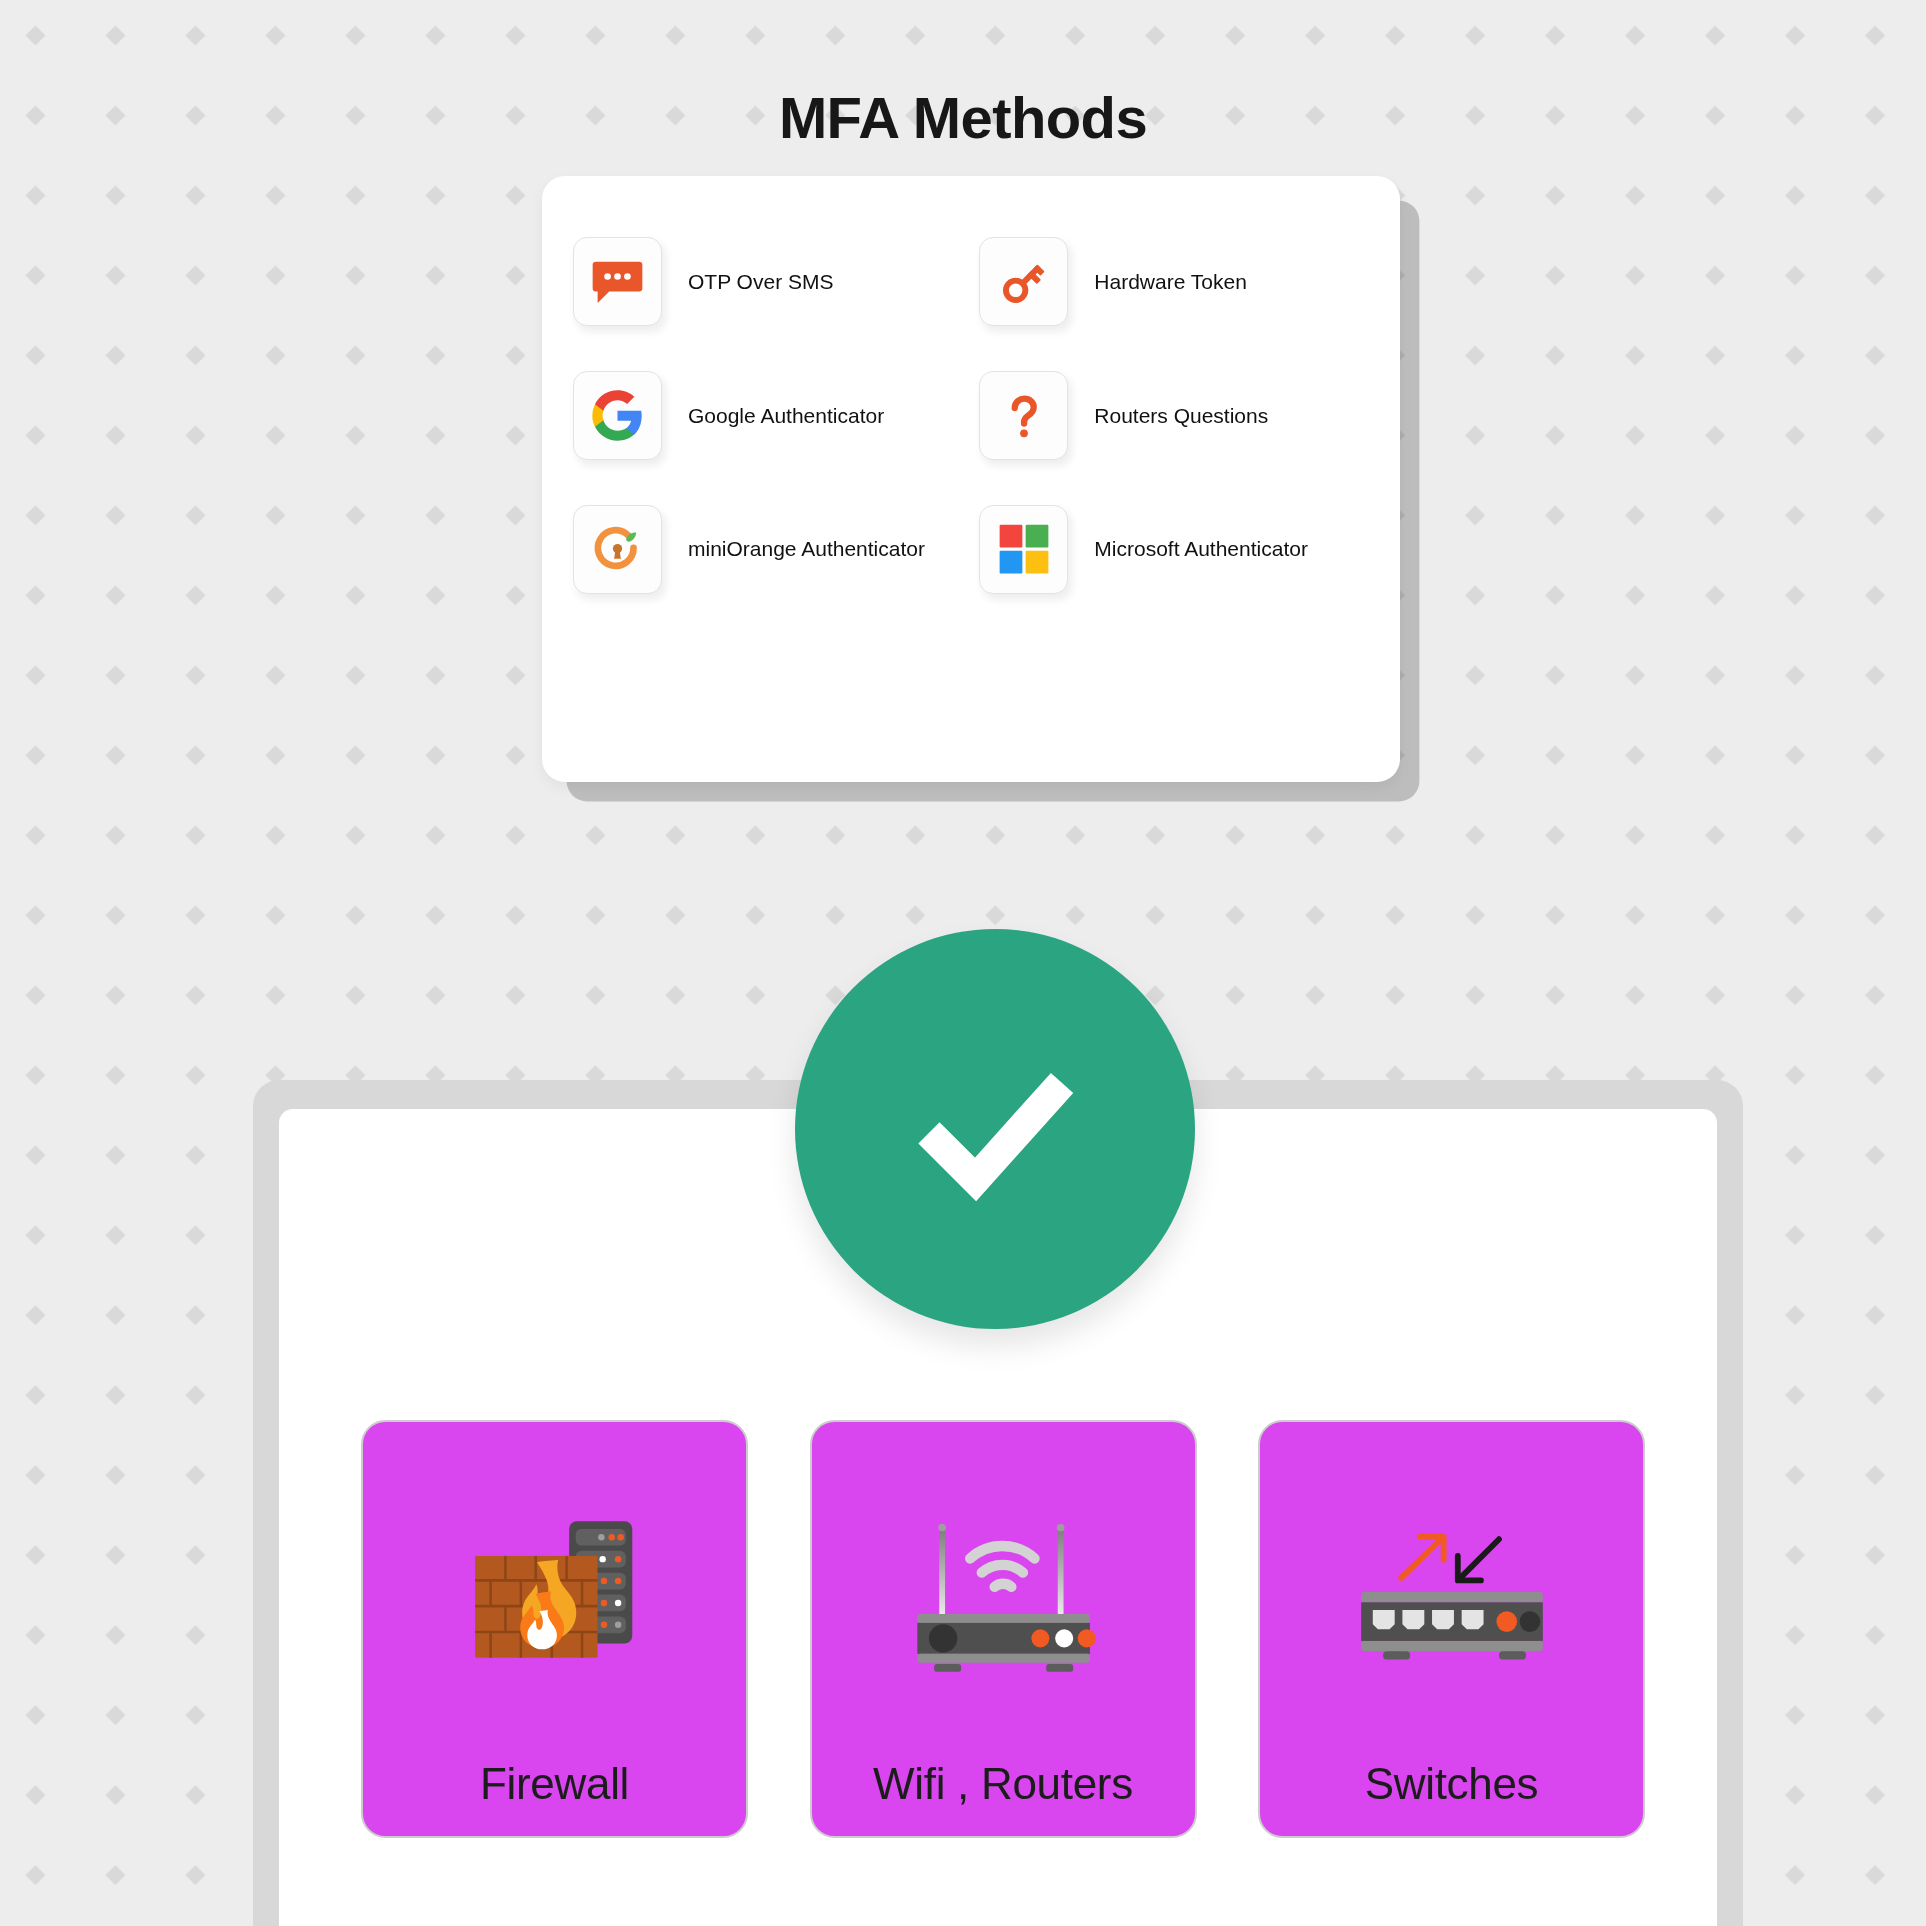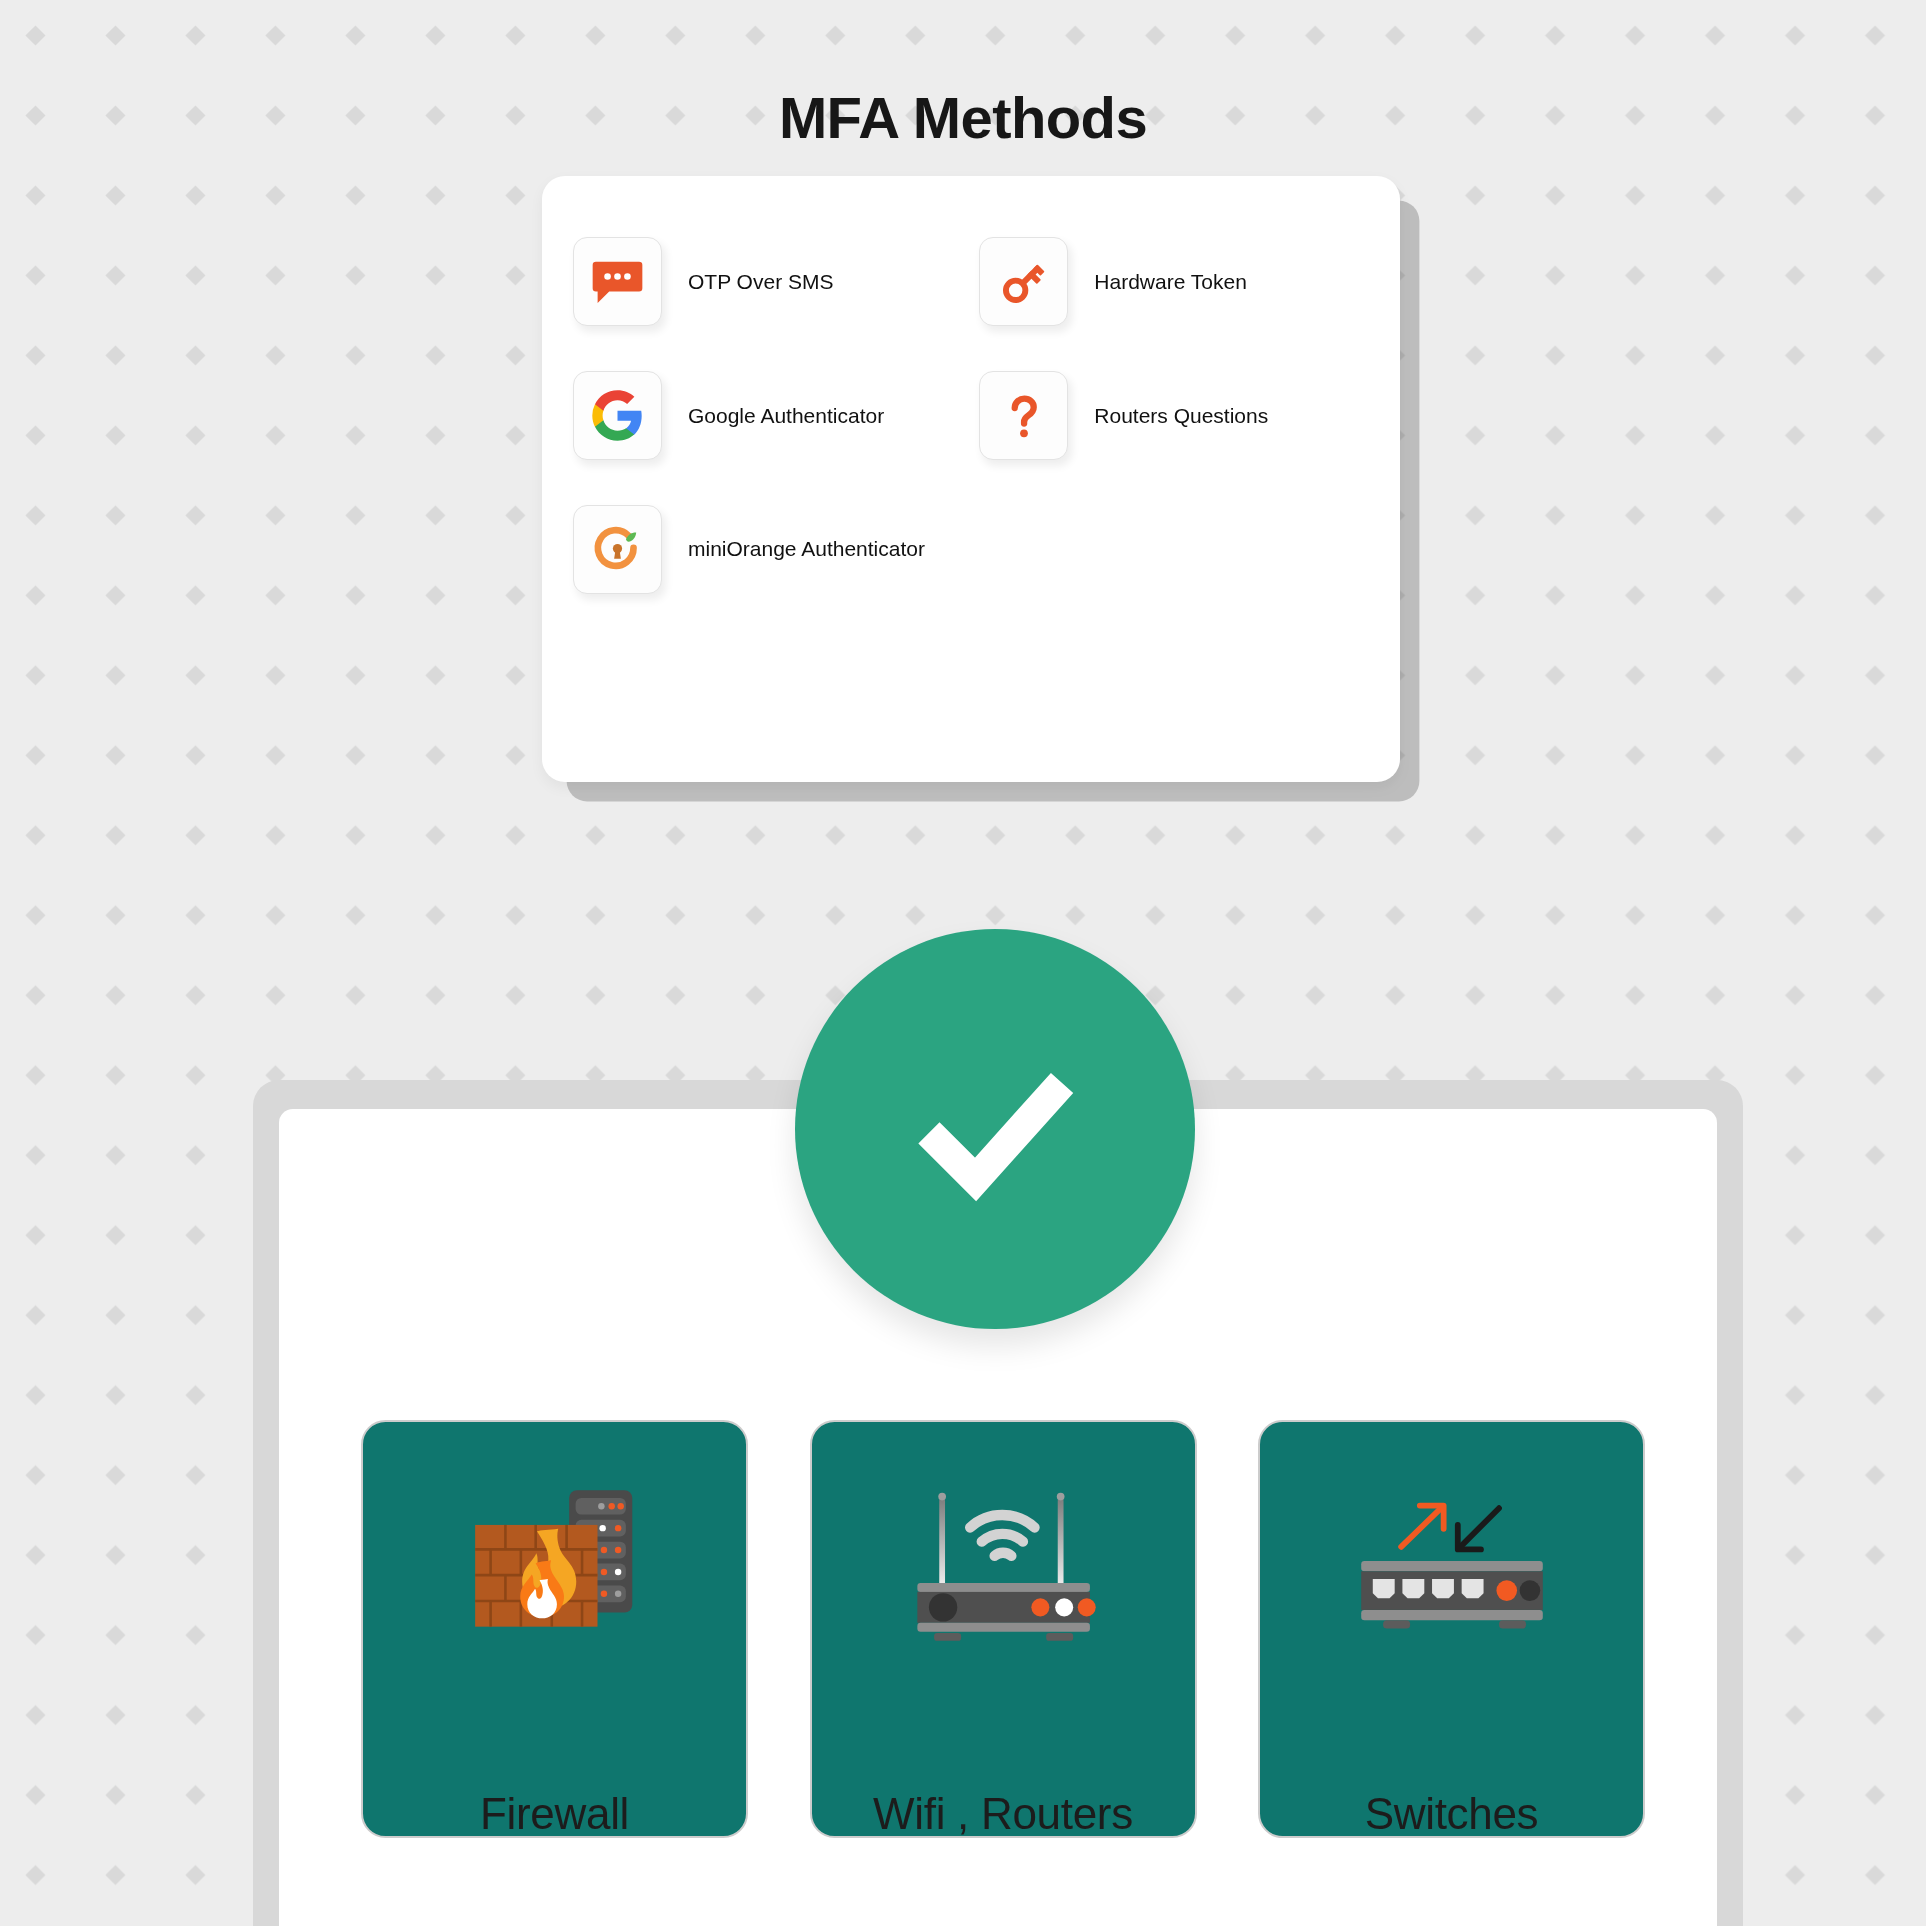--- a/index.html
+++ b/index.html
@@ -135,25 +135,25 @@
     display: flex;
     justify-content: space-between;
     z-index: 20;
   }
 
   .device-card {
     width: 387px;
     height: 418px;
     border: 2.6px solid #cccccc;
     border-radius: 24.5px;
-    background: #0f766e;
+    background: #d946ef;
     display: flex;
     flex-direction: column;
     align-items: center;
-    justify-content: space-between;
+    justify-content: center;
     padding-top: 50px;
   }
 
   .device-art {
     height: 187px;
     display: flex;
     align-items: center;
     justify-content: center;
   }
 
@@ -242,20 +242,31 @@
           <path d="M44.5 16.5A20 20 0 1 0 50 30" fill="none" stroke="#f2923f" stroke-width="7.5" stroke-linecap="round"></path>
           <path d="M41.5 20.5c2.5-6 8-8 11.5-7.5-.3 4.2-3.2 9.6-8.2 10.3-1.6.2-2.8-.8-3.3-2.8z" fill="#5dba53"></path>
           <circle cx="32" cy="31" r="5.2" fill="#c9742b"></circle>
           <path d="M29.6 33.5h4.8l1.4 8.8h-7.6z" fill="#c9742b"></path>
         </svg>
       </div>
       <div class="mfa-label">miniOrange Authenticator</div>
     </div>
 
 
+    <div class="mfa-item">
+      <div class="mfa-icon-tile">
+        <svg width="52" height="52" viewBox="0 0 64 64" xmlns="http://www.w3.org/2000/svg">
+          <rect x="2" y="2" width="28" height="28" rx="1.5" fill="#f1453d"></rect>
+          <rect x="34" y="2" width="28" height="28" rx="1.5" fill="#4aaf50"></rect>
+          <rect x="2" y="34" width="28" height="28" rx="1.5" fill="#2196f3"></rect>
+          <rect x="34" y="34" width="28" height="28" rx="1.5" fill="#fdc010"></rect>
+        </svg>
+      </div>
+      <div class="mfa-label">Microsoft Authenticator</div>
+    </div>
 
   </div>
 </div>
 
 <div class="device-panel-outer"></div>
 <div class="device-panel-inner"></div>
 
 <div class="check-badge">
   <svg width="213" height="213" viewBox="0 0 64 64" xmlns="http://www.w3.org/2000/svg">
     <path d="M12 33 L26 47 L52 18" fill="none" stroke="#ffffff" stroke-width="9" stroke-linecap="butt" stroke-linejoin="miter"></path>

